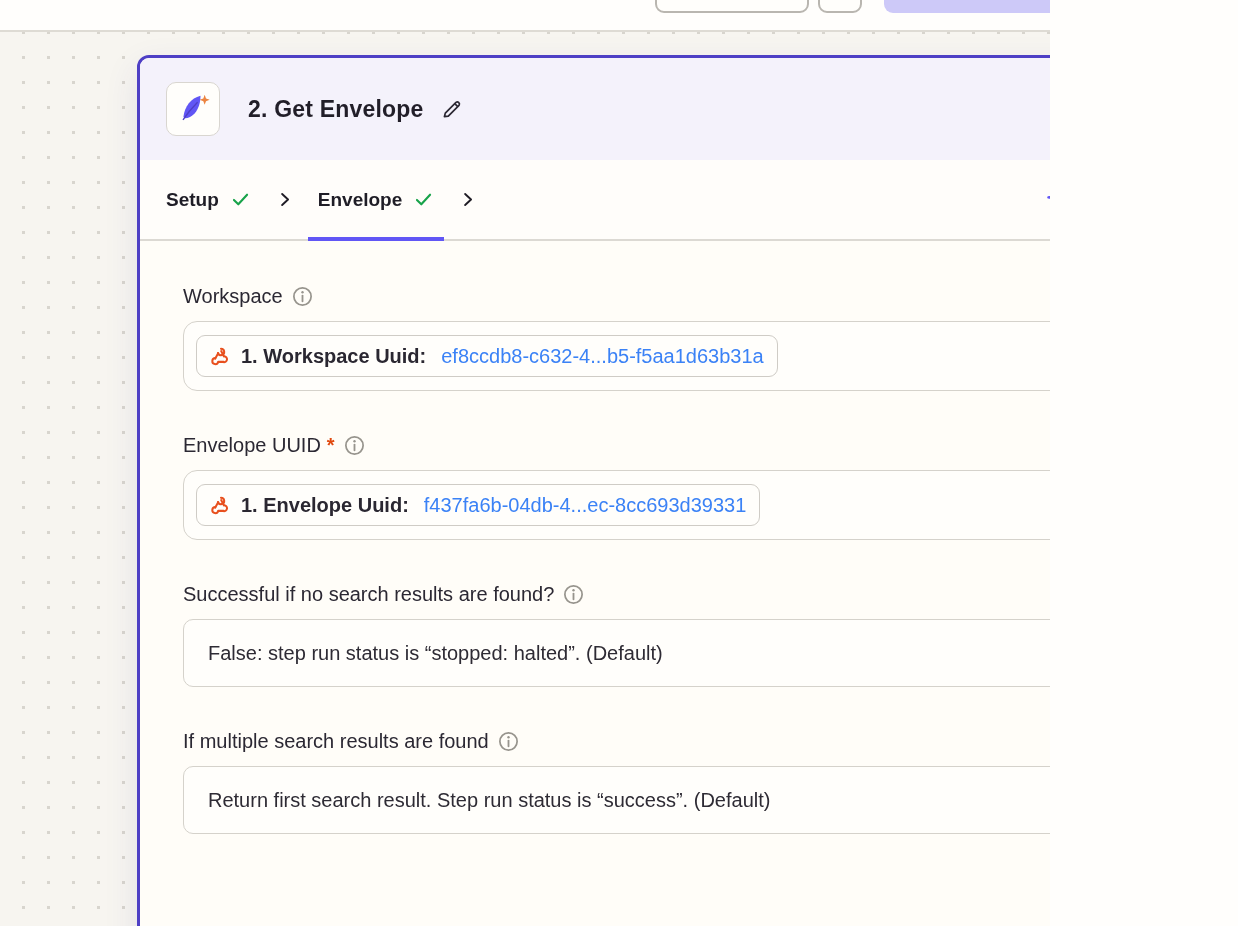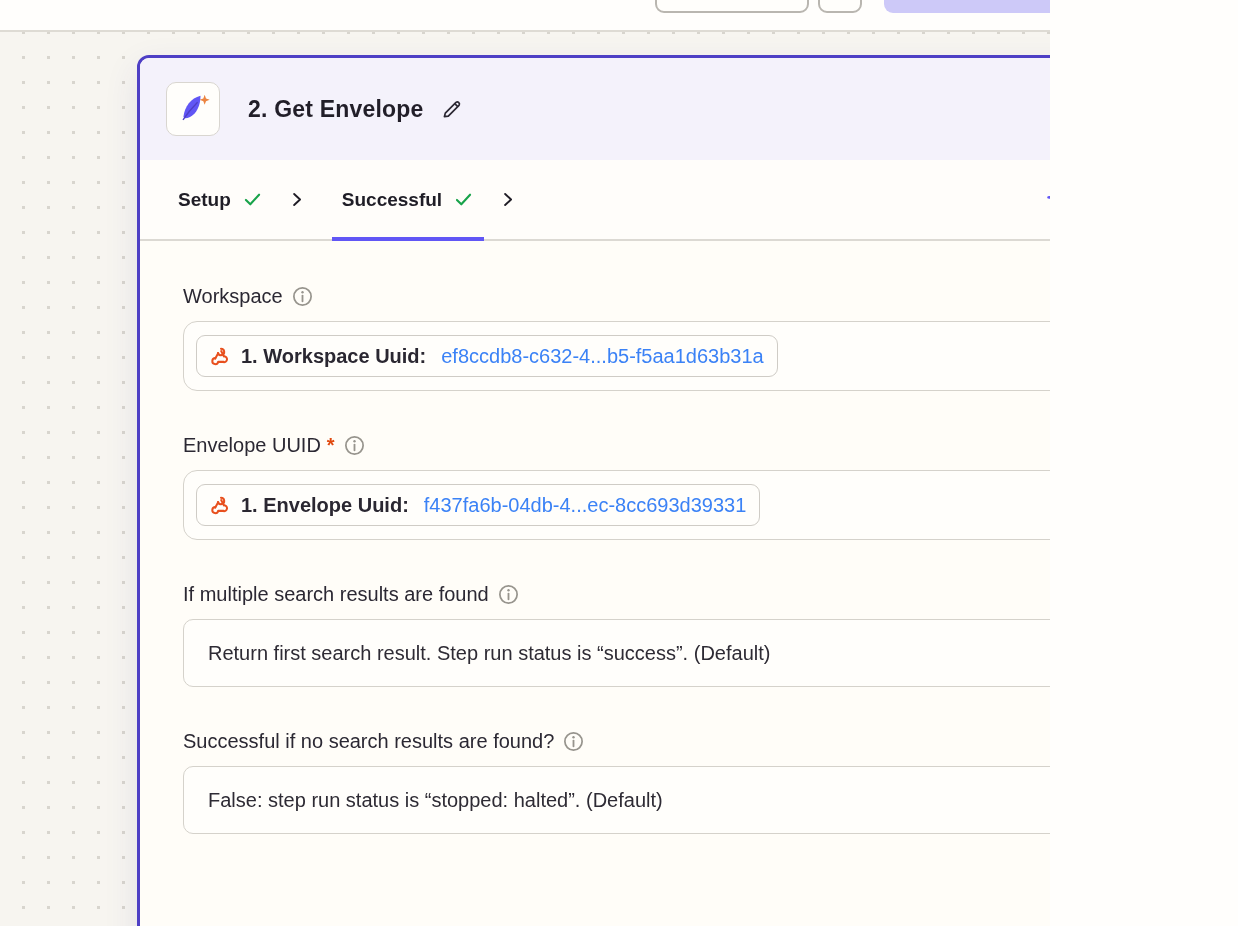--- a/index.html
+++ b/index.html
@@ -28,21 +28,21 @@
   .app-icon{width:54px;height:54px;border-radius:10px;background:#fffefb;border:1.5px solid #d9d6d0;
     display:flex;align-items:center;justify-content:center;box-sizing:border-box;}
   .step-title{margin-left:28px;font-size:23px;font-weight:600;color:#211e28;letter-spacing:.2px;}
   .pencil-btn{margin-left:16px;display:flex;align-items:center;cursor:pointer;background:none;border:none;padding:0;}
   .header-spacer{flex:1;}
   .hdr-icon-btn{background:none;border:none;padding:0;margin-left:30px;display:flex;align-items:center;cursor:pointer;}
 
   
   .tabbar{height:81px;flex:0 0 auto;background:#fffdfa;border-bottom:2px solid #dcd9d3;
     display:flex;align-items:stretch;padding:0 36px 0 26px;box-sizing:border-box;}
-  .tab{position:relative;display:flex;align-items:center;gap:11px;font-size:19px;font-weight:600;color:#1f1d26;cursor:pointer;margin-left:12px;}
+  .tab{position:relative;display:flex;align-items:center;gap:11px;font-size:19px;font-weight:600;color:#1f1d26;cursor:pointer;}
   .tab.active::after{content:"";position:absolute;left:-10px;right:-10px;bottom:-2px;height:4px;background:#6156f5;}
   .tab-sep{display:flex;align-items:center;margin:0 24px;}
   .tab-toolbar{margin-left:auto;display:flex;align-items:center;gap:27px;}
   .tool-btn{background:none;border:none;padding:0;display:flex;align-items:center;cursor:pointer;}
 
   
   .panel-body{flex:1;padding:0 48px 0 43px;background:#fffdf8;}
   .field-group{margin-top:43px;}
   .field-group.first{margin-top:44px;}
   .label-row{display:flex;align-items:center;gap:8px;margin-bottom:13px;}
@@ -117,21 +117,21 @@
           <svg width="21" height="21" viewBox="0 0 24 24" fill="none" stroke="#18a34a" stroke-width="2.4" stroke-linecap="round" stroke-linejoin="round">
               <path d="M4.5 12.5 L9.5 17.5 L19.5 6.5"></path>
             </svg>
         </div>
         <div class="tab-sep">
           <svg width="19" height="19" viewBox="0 0 24 24" fill="none" stroke="#201d26" stroke-width="2.4" stroke-linecap="round" stroke-linejoin="round">
               <path d="M9 5 L16.5 12 L9 19"></path>
             </svg>
         </div>
         <div class="tab active">
-          <span>Successful</span>
+          <span>Envelope</span>
           <svg width="21" height="21" viewBox="0 0 24 24" fill="none" stroke="#18a34a" stroke-width="2.4" stroke-linecap="round" stroke-linejoin="round">
               <path d="M4.5 12.5 L9.5 17.5 L19.5 6.5"></path>
             </svg>
         </div>
         <div class="tab-sep">
           <svg width="19" height="19" viewBox="0 0 24 24" fill="none" stroke="#201d26" stroke-width="2.4" stroke-linecap="round" stroke-linejoin="round">
               <path d="M9 5 L16.5 12 L9 19"></path>
             </svg>
         </div>
 
@@ -233,20 +233,47 @@
                   <i></i>
                   <i></i>
                   <i></i>
                 </span>
             </button>
           </div>
         </div>
 
         <div class="field-group">
           <div class="label-row">
+            <span class="field-label">Successful if no search results are found?</span>
+            <svg width="23" height="23" viewBox="0 0 24 24" fill="none">
+              <circle cx="12" cy="12" r="9" stroke="#97948d" stroke-width="1.8"></circle>
+              <path d="M12 11 v6" stroke="#97948d" stroke-width="1.9" stroke-linecap="round"></path>
+              <circle cx="12" cy="7.6" r="1.25" fill="#97948d"></circle>
+            </svg>
+          </div>
+          <div class="input-row">
+            <div class="select-box">
+              <span>False: step run status is “stopped: halted”. (Default)</span>
+              <svg width="21" height="21" viewBox="0 0 24 24" fill="none" stroke="#2f2c35" stroke-width="2.1" stroke-linecap="round" stroke-linejoin="round">
+                <path d="M7 9.2 L12 4.4 L17 9.2"></path>
+                  <path d="M7 14.8 L12 19.6 L17 14.8"></path>
+              </svg>
+            </div>
+            <button class="kebab-btn">
+              <span class="kebab-dots">
+                  <i></i>
+                  <i></i>
+                  <i></i>
+                </span>
+            </button>
+          </div>
+        </div>
+
+        <div class="field-group">
+          <div class="label-row">
             <span class="field-label">If multiple search results are found</span>
             <svg width="23" height="23" viewBox="0 0 24 24" fill="none">
               <circle cx="12" cy="12" r="9" stroke="#97948d" stroke-width="1.8"></circle>
               <path d="M12 11 v6" stroke="#97948d" stroke-width="1.9" stroke-linecap="round"></path>
               <circle cx="12" cy="7.6" r="1.25" fill="#97948d"></circle>
             </svg>
           </div>
           <div class="input-row">
             <div class="select-box">
               <span>Return first search result. Step run status is “success”. (Default)</span>
@@ -258,43 +285,16 @@
             <button class="kebab-btn">
               <span class="kebab-dots">
                   <i></i>
                   <i></i>
                   <i></i>
                 </span>
             </button>
           </div>
         </div>
 
-        <div class="field-group">
-          <div class="label-row">
-            <span class="field-label">Successful if no search results are found?</span>
-            <svg width="23" height="23" viewBox="0 0 24 24" fill="none">
-              <circle cx="12" cy="12" r="9" stroke="#97948d" stroke-width="1.8"></circle>
-              <path d="M12 11 v6" stroke="#97948d" stroke-width="1.9" stroke-linecap="round"></path>
-              <circle cx="12" cy="7.6" r="1.25" fill="#97948d"></circle>
-            </svg>
-          </div>
-          <div class="input-row">
-            <div class="select-box">
-              <span>False: step run status is “stopped: halted”. (Default)</span>
-              <svg width="21" height="21" viewBox="0 0 24 24" fill="none" stroke="#2f2c35" stroke-width="2.1" stroke-linecap="round" stroke-linejoin="round">
-                <path d="M7 9.2 L12 4.4 L17 9.2"></path>
-                  <path d="M7 14.8 L12 19.6 L17 14.8"></path>
-              </svg>
-            </div>
-            <button class="kebab-btn">
-              <span class="kebab-dots">
-                  <i></i>
-                  <i></i>
-                  <i></i>
-                </span>
-            </button>
-          </div>
-        </div>
-
       </div>
     </div>
   </div>
 </div>
 
 </body></html>

